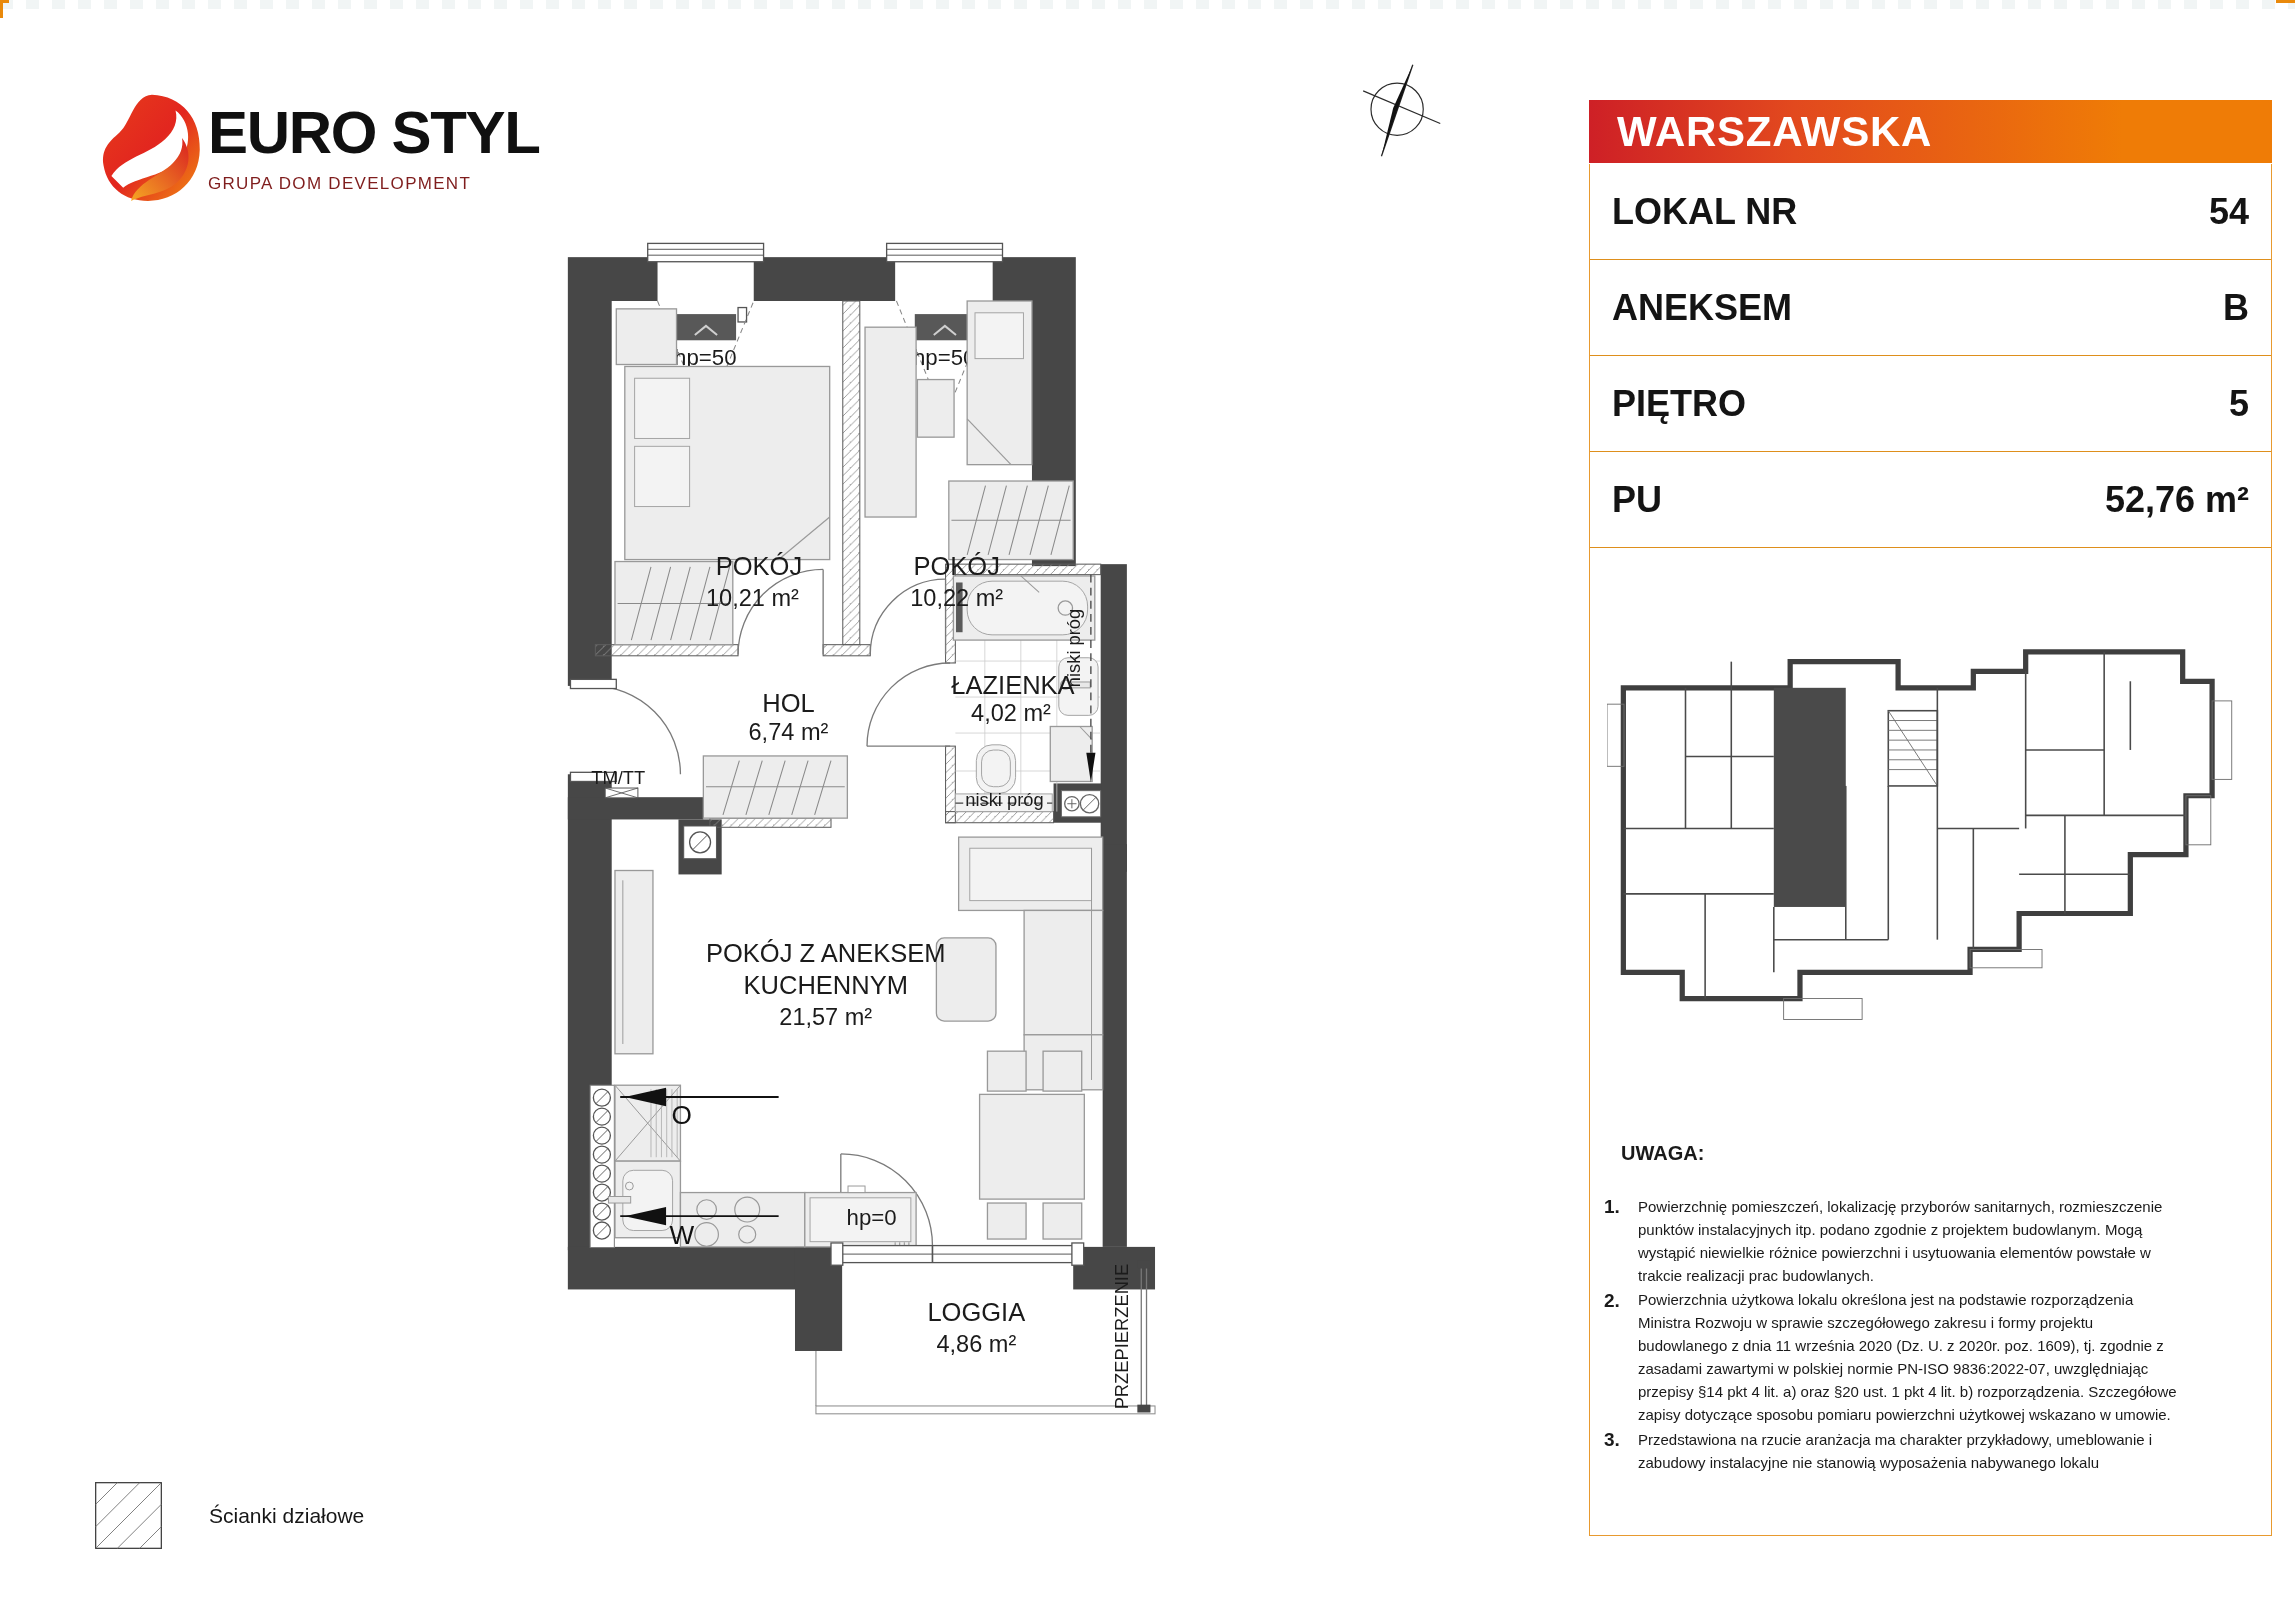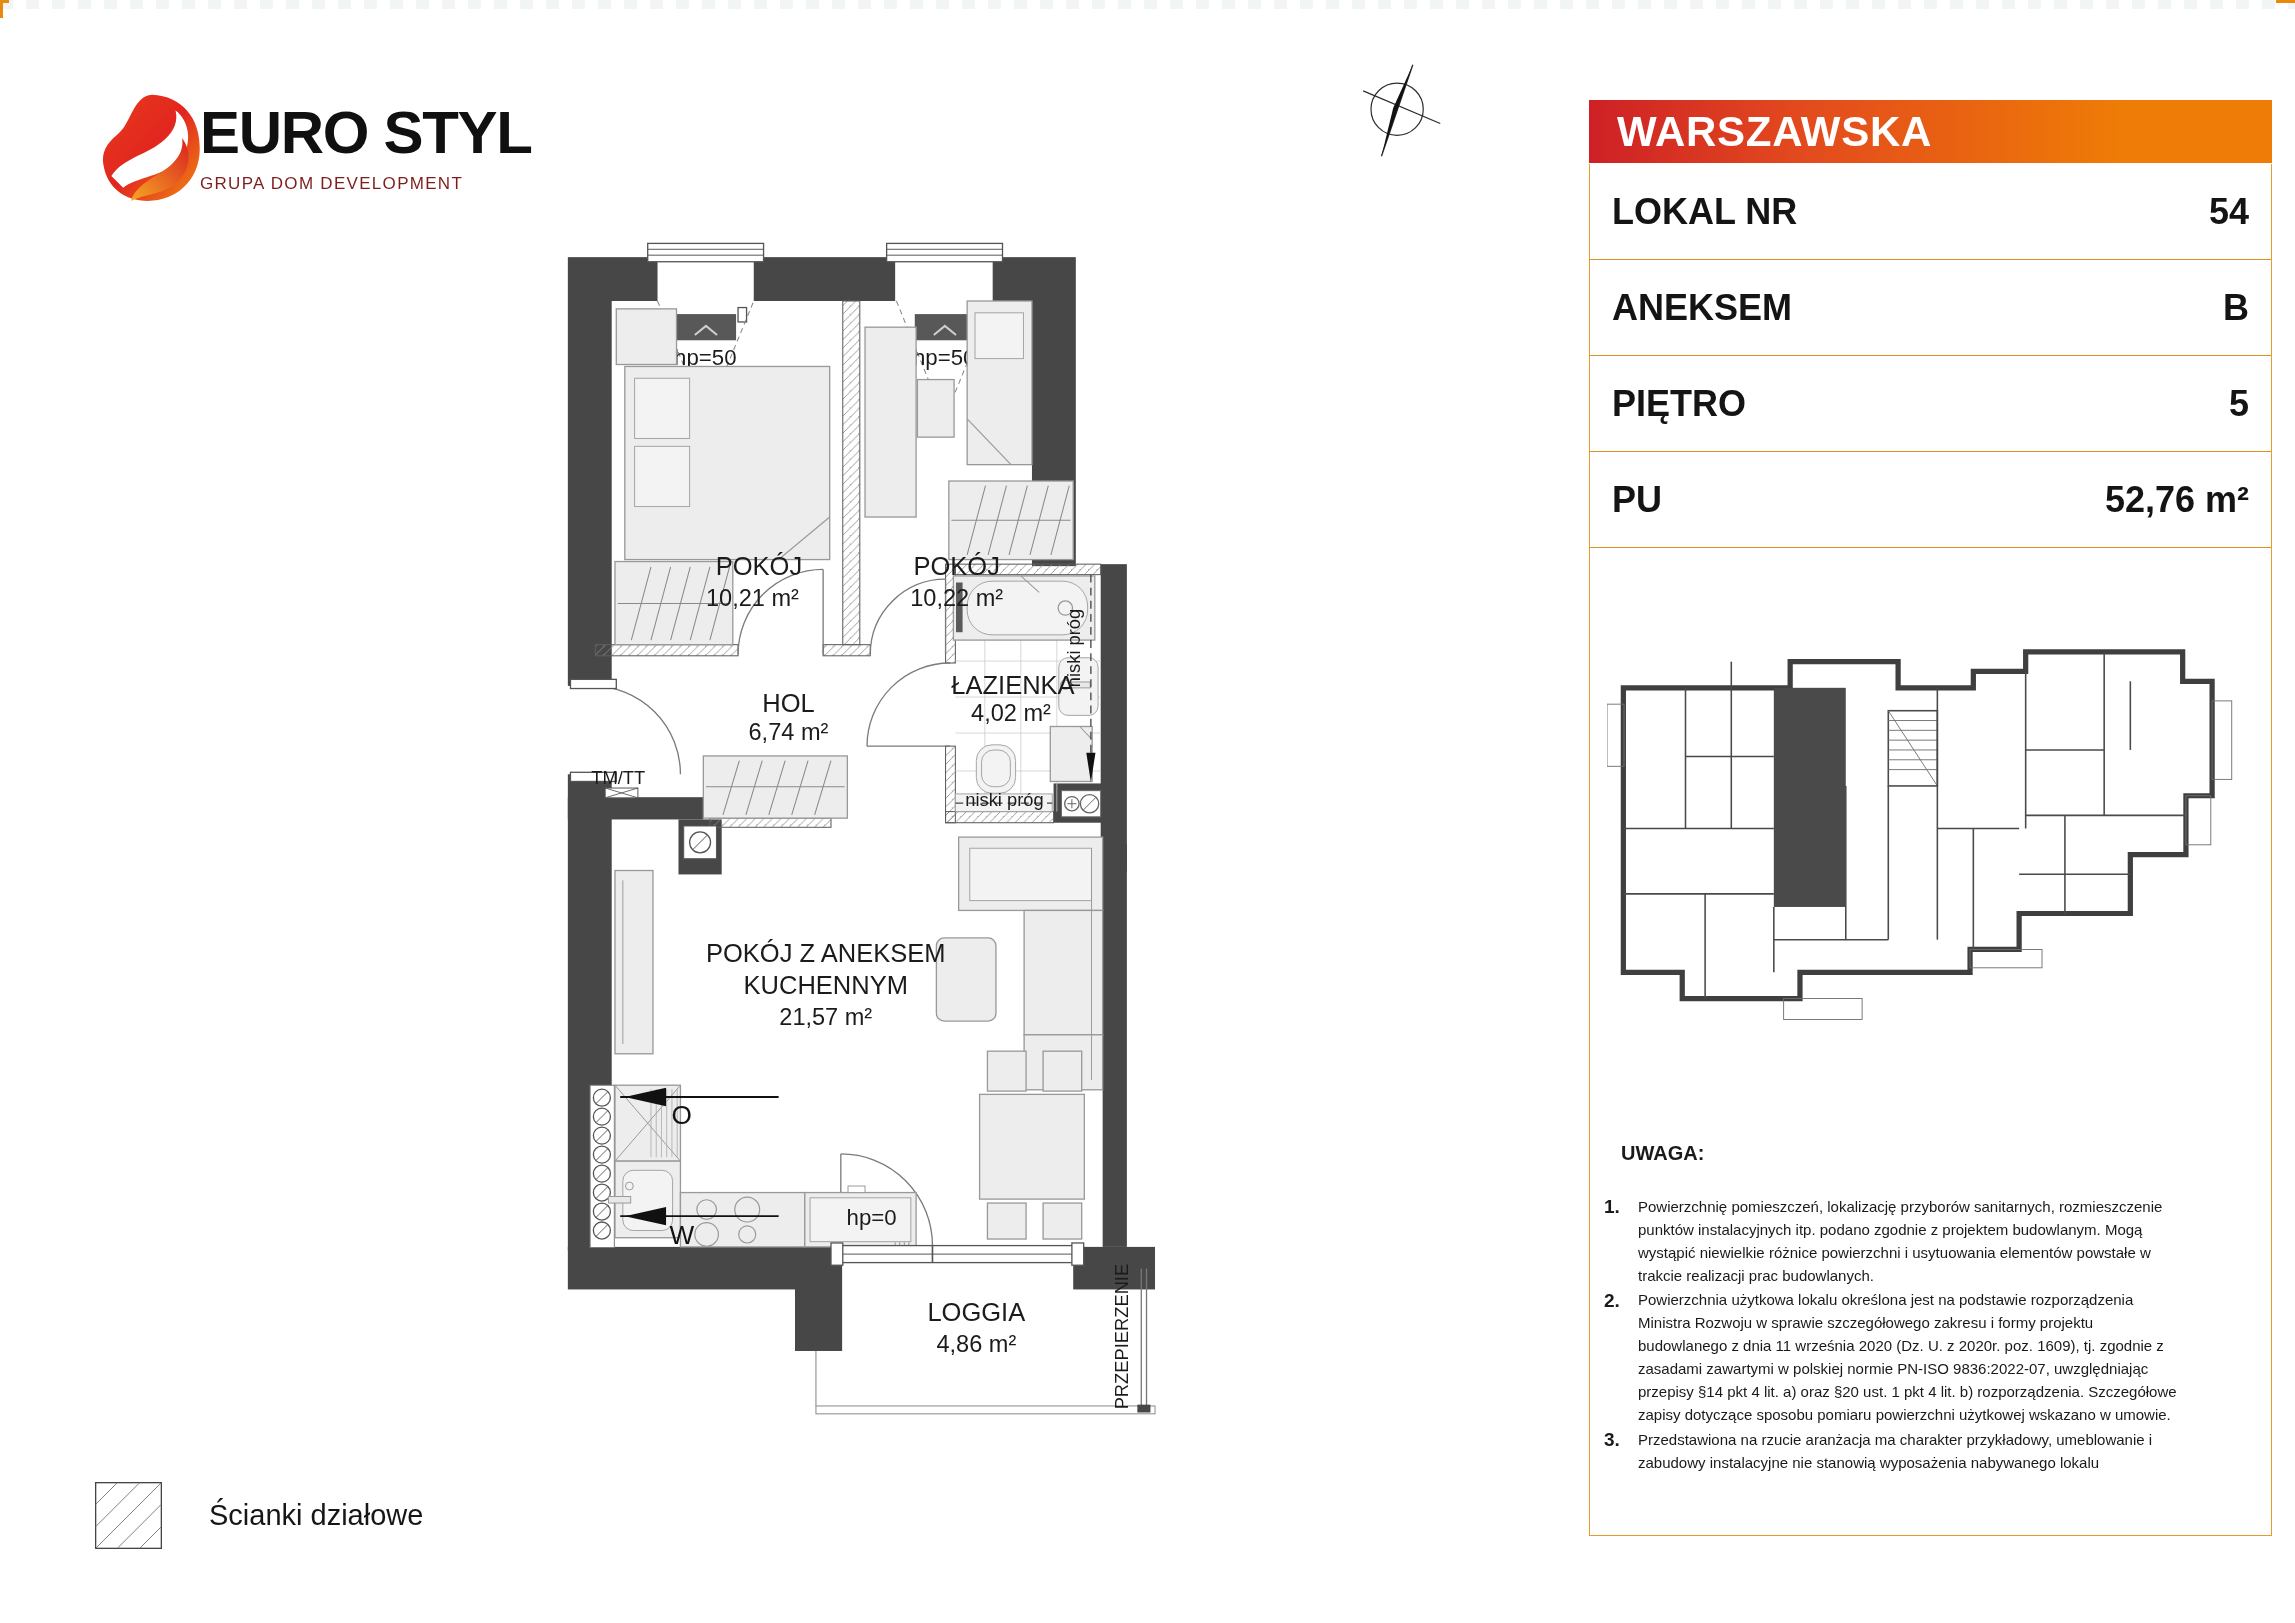--- a/index.html
+++ b/index.html
@@ -4,42 +4,42 @@
 <style>
   html,body{margin:0;padding:0;background:#fff;}
   .page{position:relative;width:2295px;height:1623px;background:#ffffff;
         font-family:"Liberation Sans",sans-serif;overflow:hidden;}
   .abs{position:absolute;}
   
   .topstrip{left:0;top:0;width:2295px;height:8.5px;
     background:repeating-linear-gradient(90deg,#f1f5f5 0 13px,#ffffff 13px 26px);}
   .tick{background:#e9890b;}
   
-  .brand-text{left:200px;top:103px;line-height:1;}
+  .brand-text{left:208px;top:103px;line-height:1;}
   .brand-name{font-size:60px;font-weight:bold;color:#101010;letter-spacing:-1.3px;}
   .brand-tag{font-size:17px;color:#7f1d1d;letter-spacing:1.3px;margin-top:11.8px;}
   
   .banner{left:1589px;top:100px;width:683px;height:63px;
     background:linear-gradient(90deg,#ce2026 0%,#e2491e 30%,#ef7c06 78%,#ef7c06 100%);
     display:flex;align-items:center;}
   .banner span{color:#ffffff;font-size:42px;font-weight:bold;padding-left:28px;letter-spacing:0.7px;}
   .panel-body{left:1589px;top:164px;width:681px;height:1371px;
     border-left:1.3px solid #e89a2f;border-right:1.3px solid #e89a2f;border-bottom:1.3px solid #e89a2f;}
   .prow{height:63px;border-bottom:1.3px solid #de8f1c;display:flex;align-items:center;
         justify-content:space-between;padding:16px 22px;}
   .prow .pl,.prow .pv{font-size:36px;font-weight:bold;color:#141414;}
   
   .notes{left:1604px;top:1130px;width:576px;color:#1a1a1a;}
   .notes h3{font-size:20px;margin:12px 0 30px 17px;font-weight:bold;}
   .nitem{display:flex;margin:0 0 1.3px 0;}
   .nnum{width:34px;font-size:19px;font-weight:bold;flex:none;padding-top:1.3px;}
   .ntxt{font-size:15px;line-height:23px;}
   
   .legend{left:95px;top:1482px;display:flex;align-items:center;gap:47px;}
-  .legend .lab{font-size:29px;color:#161616;text-align:right;}
+  .legend .lab{font-size:21px;color:#161616;text-align:right;}
   
   .lbl{font-family:"Liberation Sans",sans-serif;font-size:39px;fill:#1b1b1b;text-anchor:middle;}
   .lbla{font-family:"Liberation Sans",sans-serif;font-size:36px;fill:#1b1b1b;text-anchor:middle;}
   .lblhp{font-family:"Liberation Sans",sans-serif;font-size:34px;fill:#1b1b1b;text-anchor:middle;}
   .lblsm{font-family:"Liberation Sans",sans-serif;font-size:28px;fill:#1b1b1b;text-anchor:middle;}
   .lblvw{font-family:"Liberation Sans",sans-serif;font-size:40px;fill:#111;text-anchor:middle;}
   .wall{fill:#474747;}
   .part{fill:url(#hat);stroke:#5e5e5e;stroke-width:1.6;}
   .furn{fill:#ededed;stroke:#999;stroke-width:2;}
   .furnl{fill:#f3f3f3;stroke:#a3a3a3;stroke-width:1.5;}

